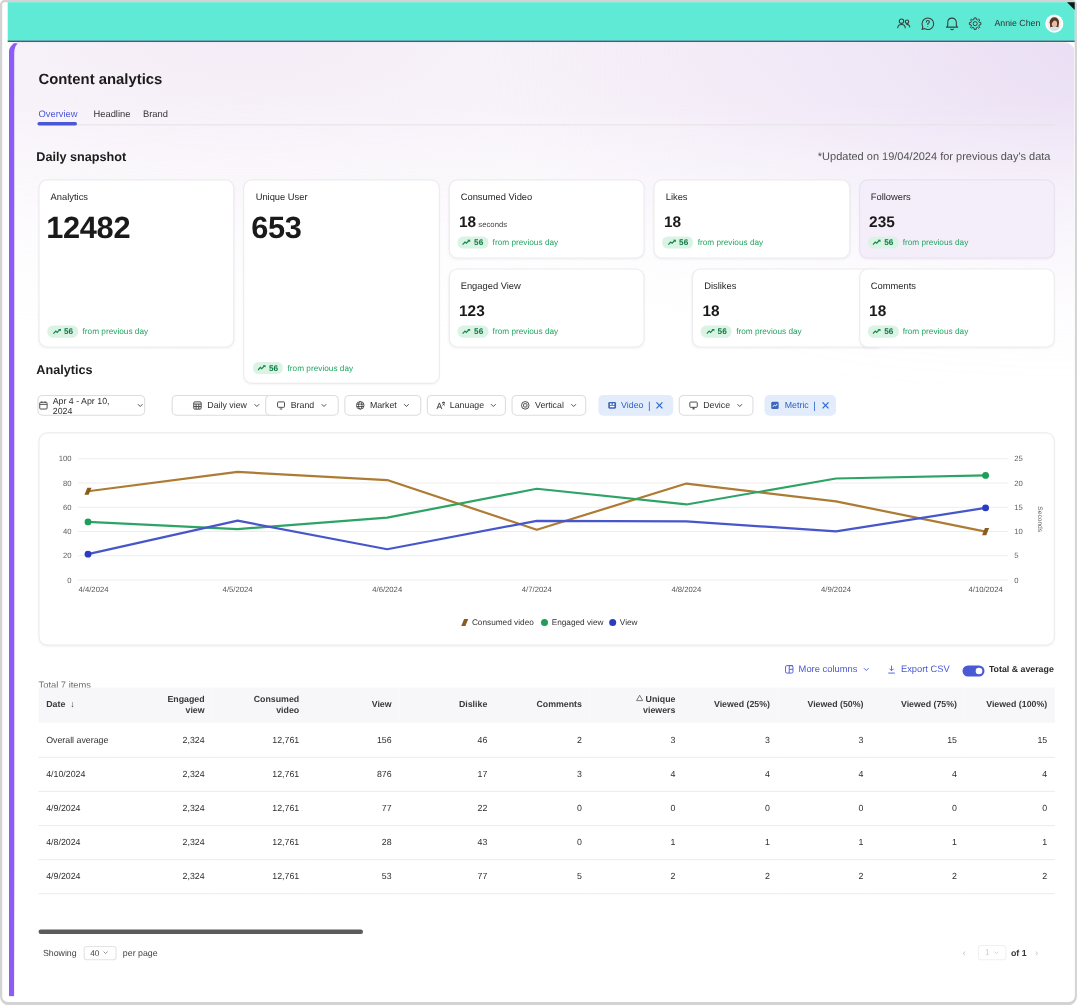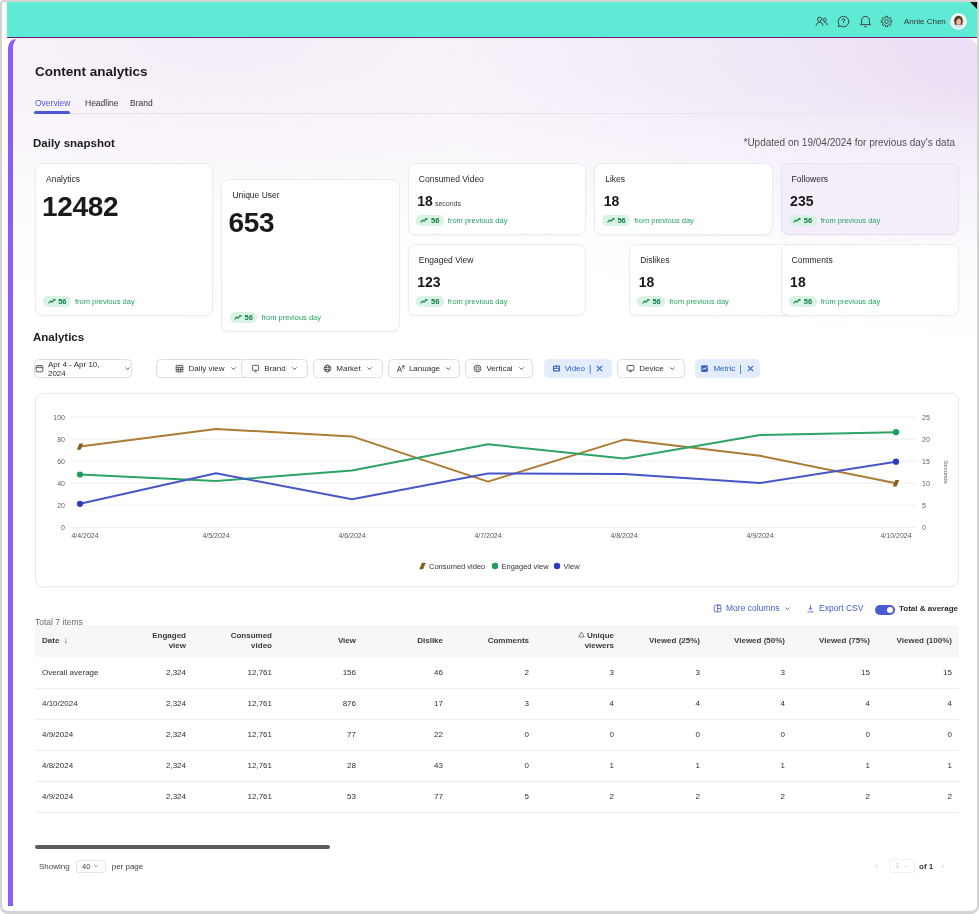--- a/index.html
+++ b/index.html
@@ -116,21 +116,21 @@
           <span class="pill">
             <svg viewBox="0 0 10 8">
               <path d="M0.7 6.3 L3.4 3.4 L5 4.8 L8.2 1.4" fill="none" stroke="#128a47" stroke-width="1.4"></path>
               <path d="M5.9 0.9 L9.3 0.9 L9.3 3.6 Z" fill="#128a47"></path>
             </svg>
             <b>56</b>
           </span>
           <span class="fromprev">from previous day</span>
         </div>
     </div>
-    <div class="card" style="left:208.4px;top:124px;width:178.4px;height:153px;margin-top:16px;">
+    <div class="card" style="left:208.4px;top:124px;width:178.4px;height:186px;">
       <div class="clabel">Unique User</div>
       <div class="cbig">653</div>
       <div class="badge" style="bottom:8.5px;">
           <span class="pill">
             <svg viewBox="0 0 10 8">
               <path d="M0.7 6.3 L3.4 3.4 L5 4.8 L8.2 1.4" fill="none" stroke="#128a47" stroke-width="1.4"></path>
               <path d="M5.9 0.9 L9.3 0.9 L9.3 3.6 Z" fill="#128a47"></path>
             </svg>
             <b>56</b>
           </span>

